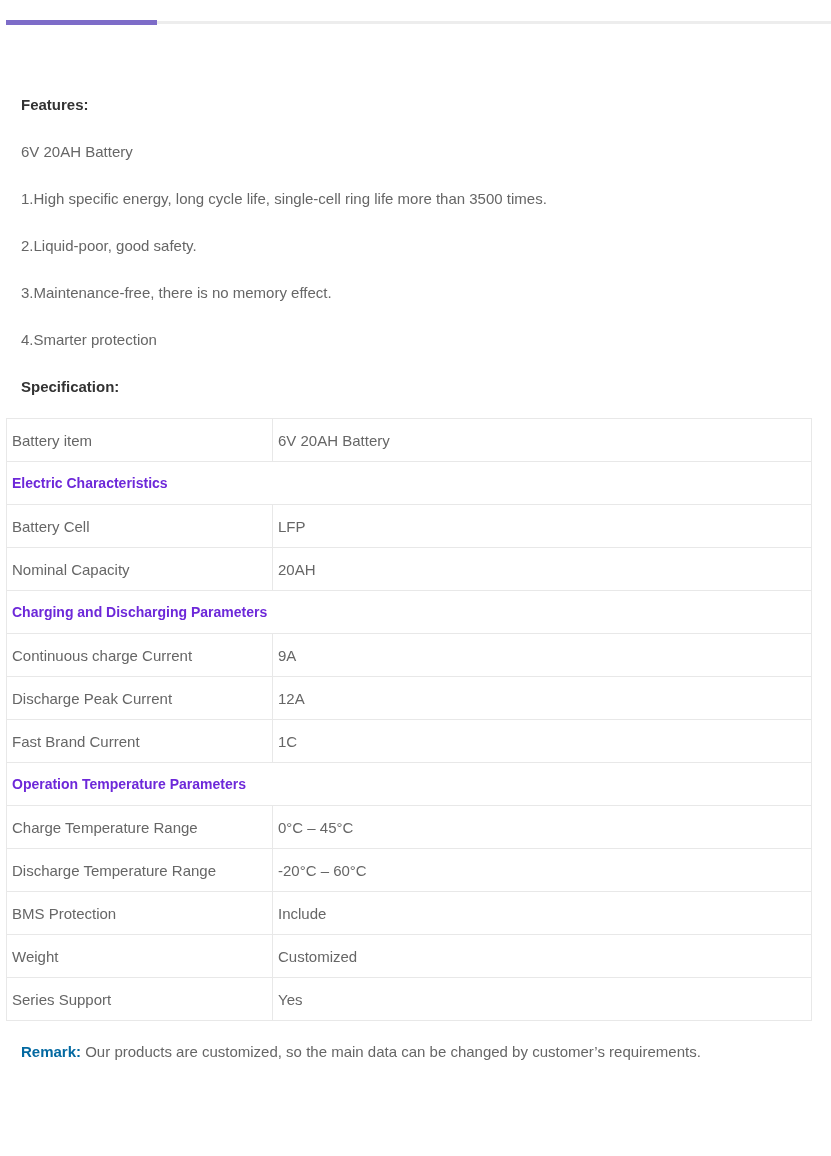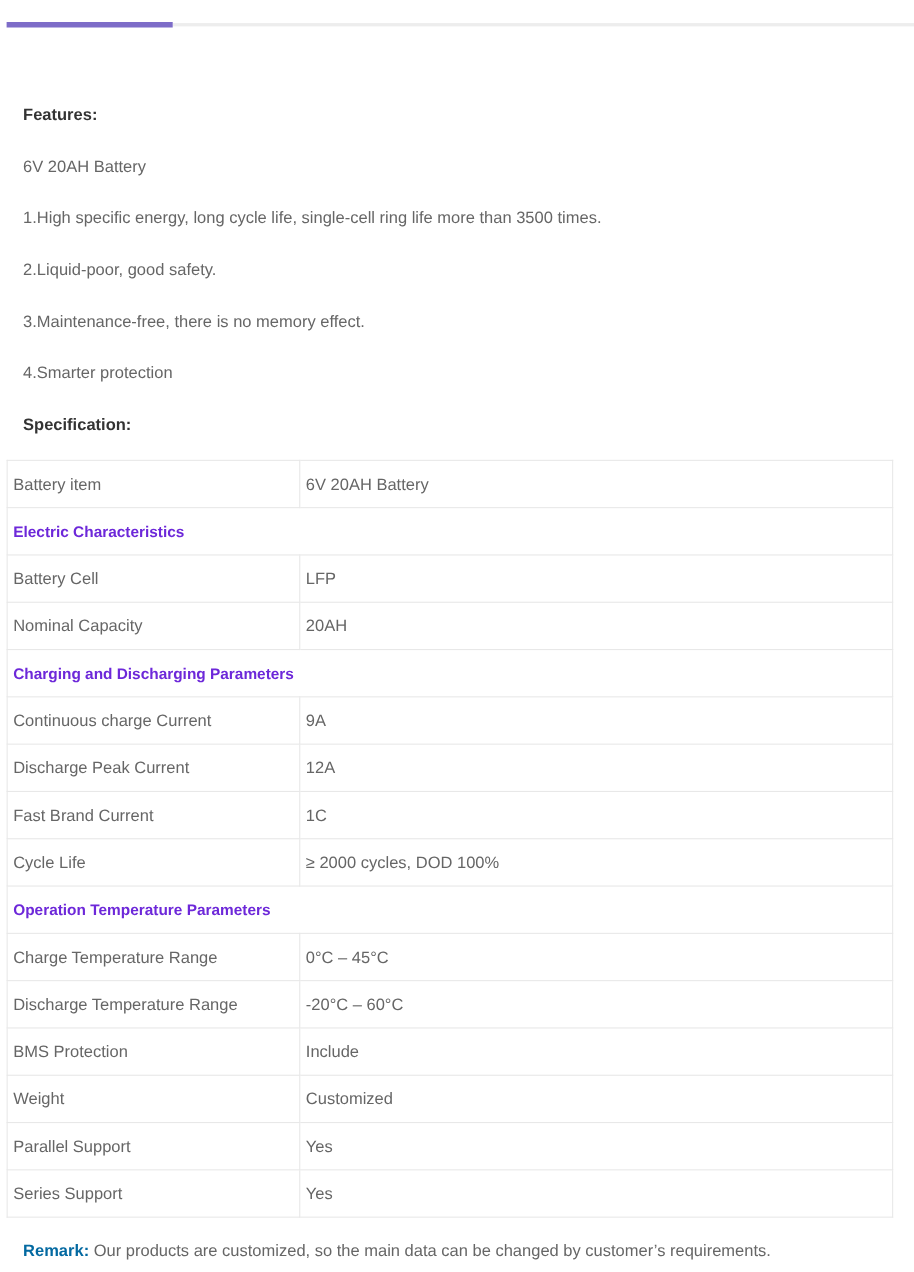--- a/index.html
+++ b/index.html
@@ -131,47 +131,39 @@
         </tr>
         <tr>
           <td class="label-cell">Discharge Peak Current</td>
           <td class="value-cell">12A</td>
         </tr>
         <tr>
           <td class="label-cell">Fast Brand Current</td>
           <td class="value-cell">1C</td>
         </tr>
         <tr>
-          <td class="label-cell">Cycle Life</td>
-          <td class="value-cell">≥ 2000 cycles, DOD 100%</td>
-        </tr>
-        <tr>
           <td colspan="2" class="section-cell">Operation Temperature Parameters</td>
         </tr>
         <tr>
           <td class="label-cell">Charge Temperature Range</td>
           <td class="value-cell">0°C – 45°C</td>
         </tr>
         <tr>
           <td class="label-cell">Discharge Temperature Range</td>
           <td class="value-cell">-20°C – 60°C</td>
         </tr>
         <tr>
           <td class="label-cell">BMS Protection</td>
           <td class="value-cell">Include</td>
         </tr>
         <tr>
           <td class="label-cell">Weight</td>
           <td class="value-cell">Customized</td>
         </tr>
         <tr>
-          <td class="label-cell">Parallel Support</td>
-          <td class="value-cell">Yes</td>
-        </tr>
-        <tr>
           <td class="label-cell">Series Support</td>
           <td class="value-cell">Yes</td>
         </tr>
       </tbody>
   </table>
 
   <p class="remark"><strong>Remark:</strong> <span>Our products are customized, so the main data can be changed by customer’s requirements.</span></p>
 </div>
 
 </body></html>

